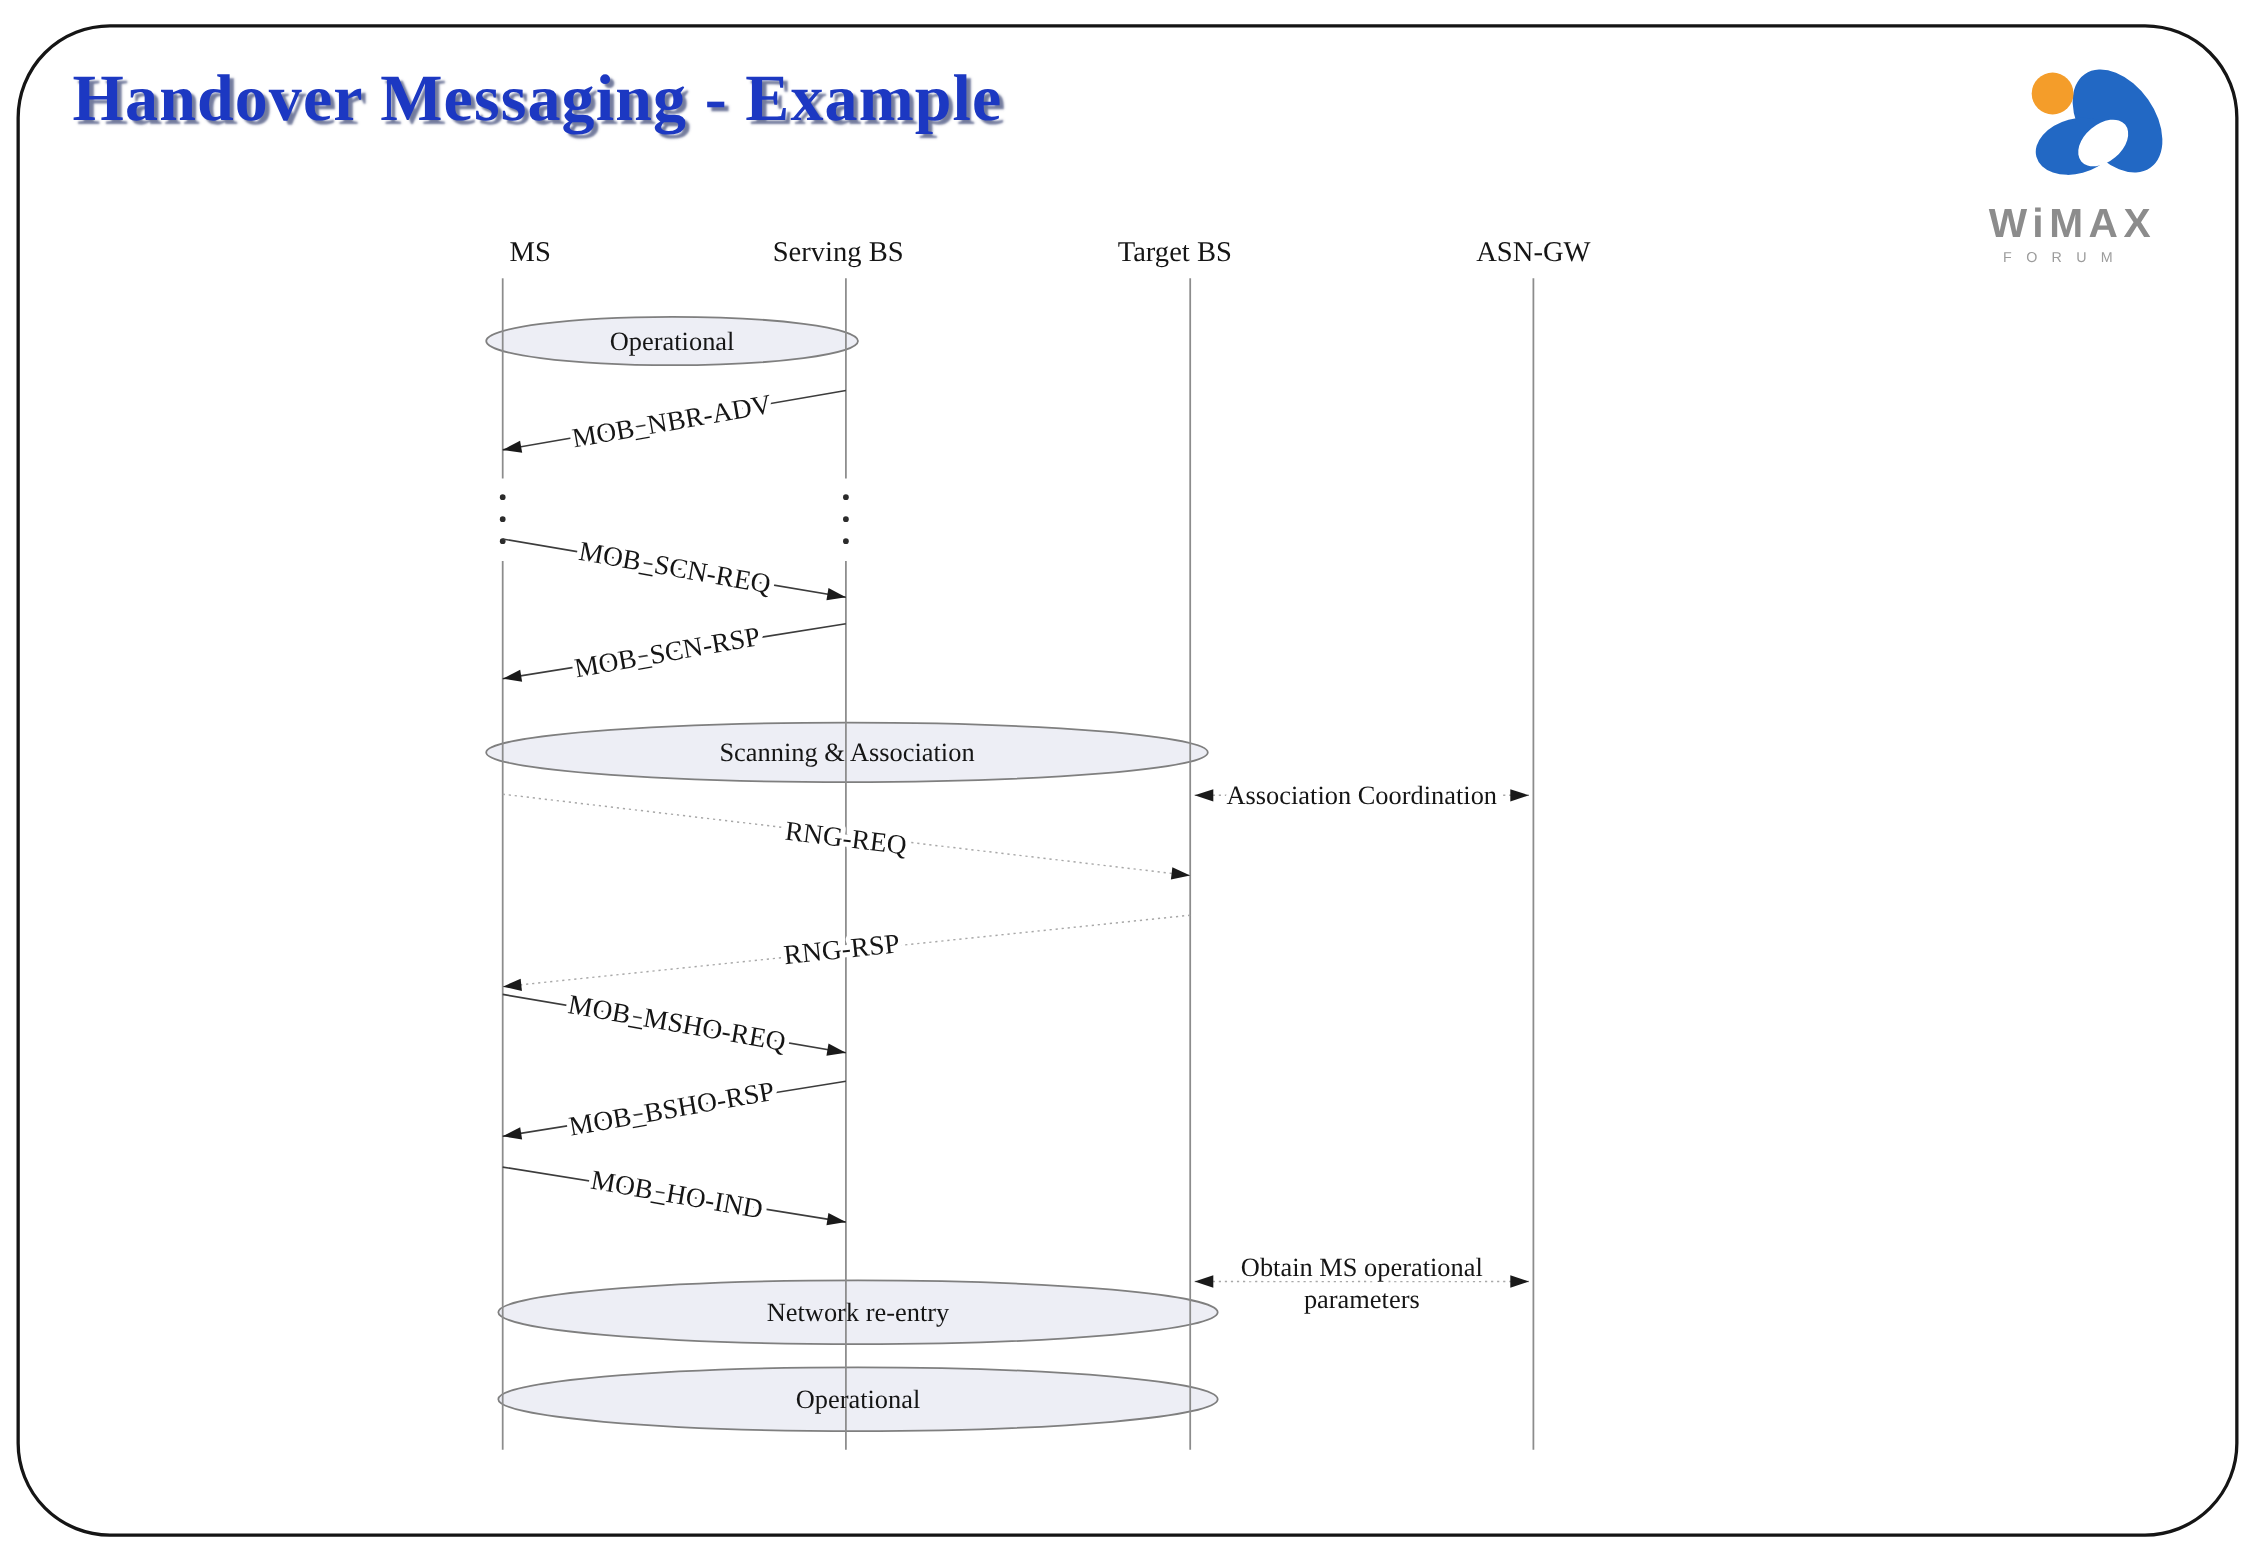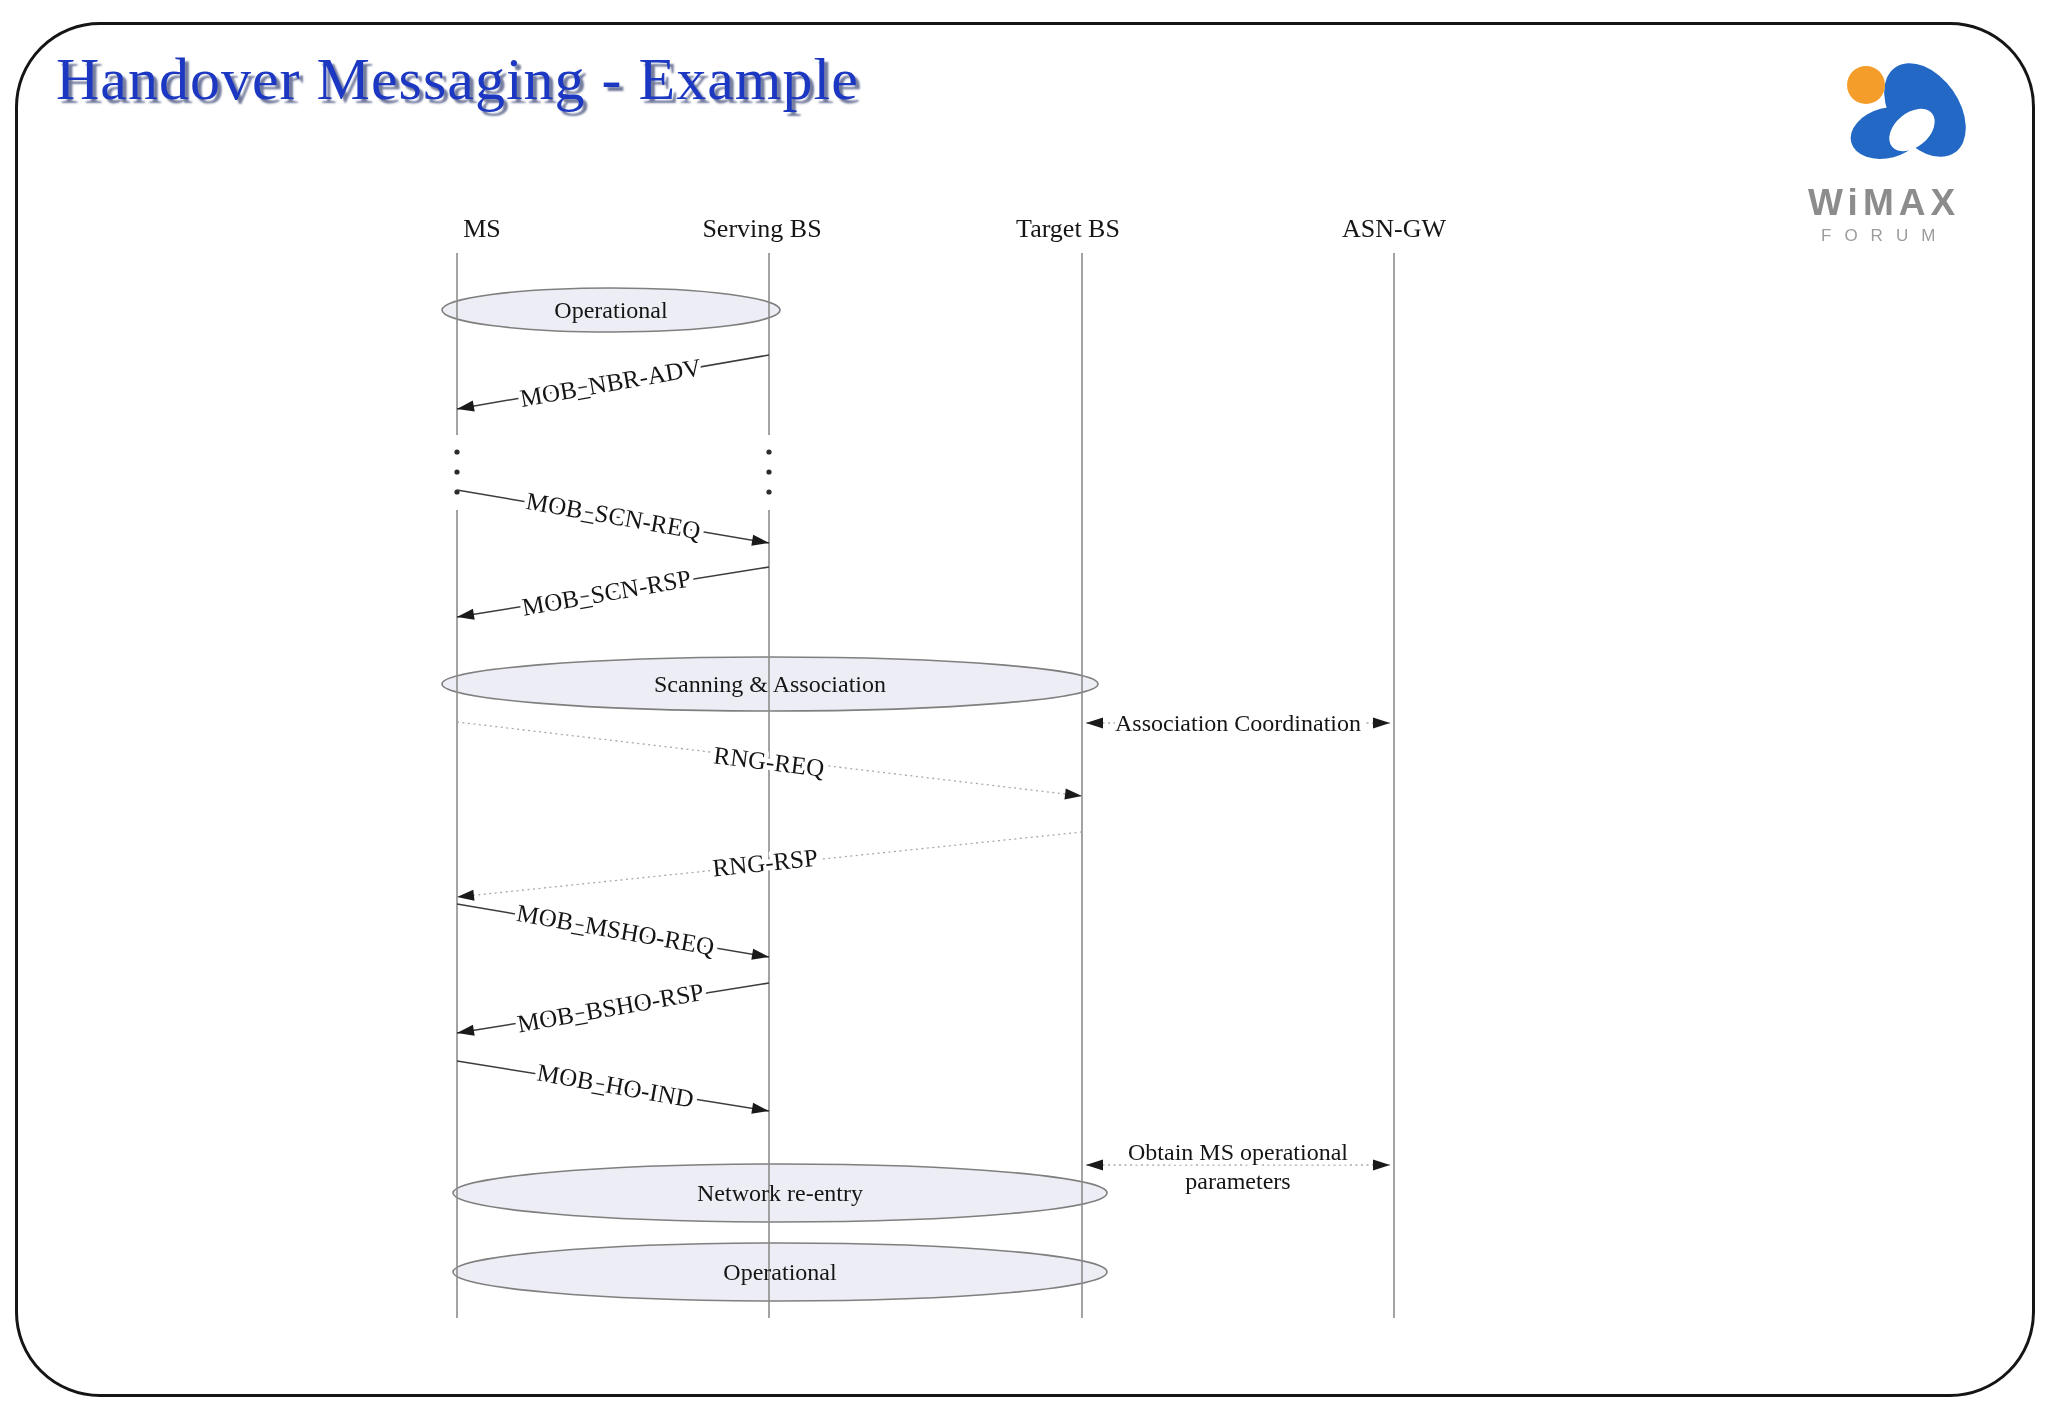--- a/index.html
+++ b/index.html
@@ -1,28 +1,28 @@
 <!DOCTYPE html>
 <html><head>
 <meta charset="utf-8">
 <style>
   html,body{margin:0;padding:0;background:#ffffff;}
   .slide{position:relative;width:2048px;height:1418px;background:#ffffff;overflow:hidden;
          font-family:"Liberation Serif","DejaVu Serif",serif;}
   .frame{position:absolute;left:15px;top:22px;width:2020px;height:1375px;box-sizing:border-box;
          border:3px solid #151515;border-radius:85px;}
-  .title{position:absolute;left:55px;top:44px;margin:1px;font-size:60px;font-weight:normal;
+  .title{position:absolute;left:55px;top:44px;margin:11px;font-size:60px;font-weight:bold;
          color:#1c38c2;letter-spacing:1px;white-space:nowrap;
          text-shadow:4px 4px 2px rgba(90,100,140,0.85);}
   .logo{position:absolute;left:1808px;top:48px;width:196px;height:200px;text-align:left;}
   .logo svg{display:block;margin:0 auto;}
   .logo-word{position:absolute;left:0;top:134px;width:100%;font-family:"Liberation Sans","DejaVu Sans",sans-serif;
          font-weight:bold;font-size:37px;color:#8c8c8c;letter-spacing:5px;}
   .logo-sub{position:absolute;left:0;top:178px;width:100%;font-family:"Liberation Sans","DejaVu Sans",sans-serif;
-         font-size:17px;color:#9c9c9c;letter-spacing:13px;text-indent:13px;}
+         font-size:13px;color:#9c9c9c;letter-spacing:13px;text-indent:13px;}
   .diagram{position:absolute;left:0;top:0;}
   .state{fill:#EDEEF5;stroke:#7f7f7f;stroke-width:1.6;}
   .lifelines line{stroke:#8c8c8c;stroke-width:1.6;}
   .lifelines circle{fill:#2b2b2b;}
   .msg{stroke:#3c3c3c;stroke-width:1.5;fill:none;}
   .msg.dotted{stroke:#a8a8a8;stroke-width:1.3;stroke-dasharray:2 3.5;}
   text{fill:#151515;}
   .hdr{font-size:26px;text-anchor:middle;}
   .state-label{font-size:24px;text-anchor:middle;}
   .msg-label{font-size:25px;text-anchor:middle;paint-order:stroke;stroke:#ffffff;stroke-width:9px;

